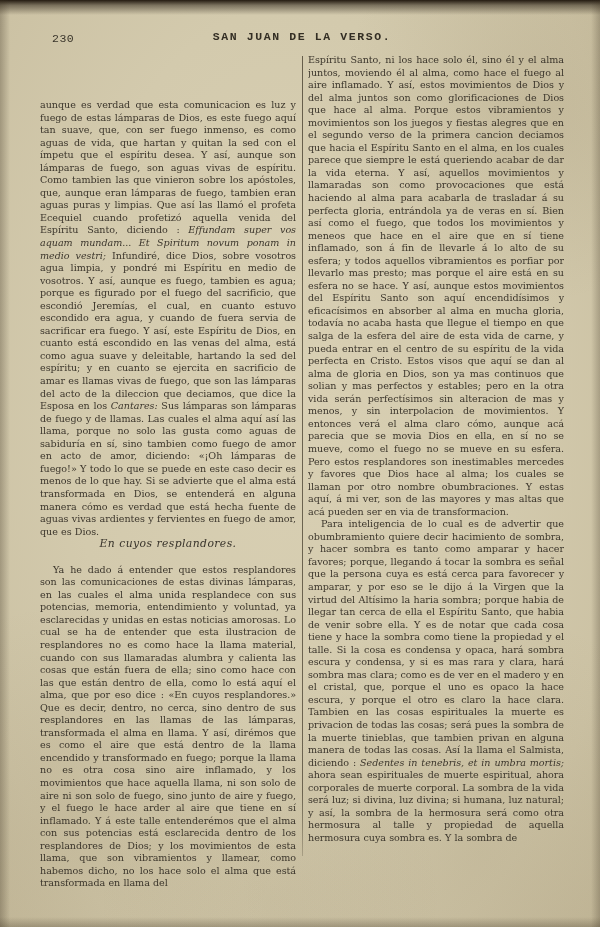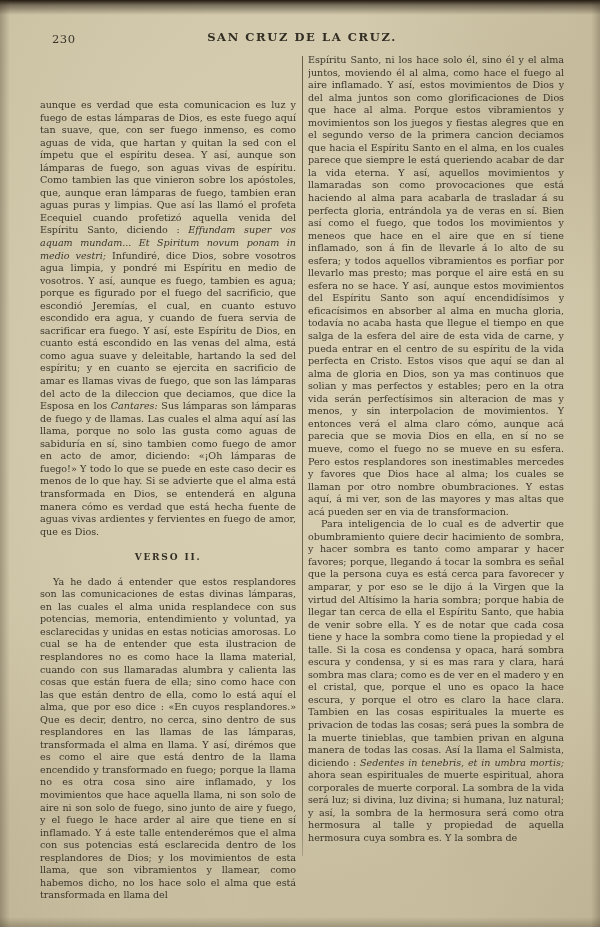--- a/index.html
+++ b/index.html
@@ -31,20 +31,21 @@
     background:
       radial-gradient(circle at 12% 88%, rgba(120,104,70,.10), rgba(120,104,70,0) 22%),
       radial-gradient(circle at 88% 12%, rgba(120,104,70,.12), rgba(120,104,70,0) 20%),
       radial-gradient(circle at 80% 92%, rgba(120,104,70,.10), rgba(120,104,70,0) 25%),
       radial-gradient(circle at 45% 97%, rgba(120,104,70,.08), rgba(120,104,70,0) 18%);
   }
 
   .running-head {
     position: absolute; top: 30px; left: 40px; width: 524px; height: 16px;
     z-index: 2;
+    font-family: Liberation Mono, monospace;
   }
   .page-num {
     position: absolute; left: 12px; top: 2px;
     font-size: 11.5px; letter-spacing: .5px; color: #39342a;
   }
   .running-title {
     display: block; text-align: center;
     font-size: 11.5px; font-weight: bold; letter-spacing: 1.6px;
     color: #332e24;
   }
@@ -95,27 +96,27 @@
 
 <div class="page">
   <div class="mottle"></div>
   <div class="edge edge-top"></div>
   <div class="edge edge-bottom"></div>
   <div class="edge edge-left"></div>
   <div class="edge edge-right"></div>
 
   <div class="running-head">
     <span class="page-num">230</span>
-    <span class="running-title">SAN CRUZ DE LA CRUZ.</span>
+    <span class="running-title">SAN JUAN DE LA VERSO.</span>
   </div>
 
   <div class="text-block">
     <div class="col col-left">
       <p class="para"><span>aunque es verdad que esta comunicacion es luz y fuego de estas lámparas de Dios, es este fuego aquí tan suave, que, con ser fuego inmenso, es como aguas de vida, que hartan y quitan la sed con el ímpetu que el espíritu desea. Y así, aunque son lámparas de fuego, son aguas vivas de espíritu. Como tambien las que vinieron sobre los apóstoles, que, aunque eran lámparas de fuego, tambien eran aguas puras y limpias. Que así las llamó el profeta Ecequiel cuando profetizó aquella venida del Espíritu Santo, diciendo : </span><i>Effundam super vos aquam mundam... Et Spiritum novum ponam in medio vestri;</i><span> Infundiré, dice Dios, sobre vosotros agua limpia, y pondré mi Espíritu en medio de vosotros. Y así, aunque es fuego, tambien es agua; porque es figurado por el fuego del sacrificio, que escondió Jeremías, el cual, en cuanto estuvo escondido era agua, y cuando de fuera servia de sacrificar era fuego. Y así, este Espíritu de Dios, en cuanto está escondido en las venas del alma, está como agua suave y deleitable, hartando la sed del espíritu; y en cuanto se ejercita en sacrificio de amar es llamas vivas de fuego, que son las lámparas del acto de la dileccion que deciamos, que dice la Esposa en los </span><i>Cantares:</i><span> Sus lámparas son lámparas de fuego y de llamas. Las cuales el alma aquí así las llama, porque no solo las gusta como aguas de sabiduría en sí, sino tambien como fuego de amor en acto de amor, diciendo: «¡Oh lámparas de fuego!» Y todo lo que se puede en este caso decir es menos de lo que hay. Si se advierte que el alma está transformada en Dios, se entenderá en alguna manera cómo es verdad que está hecha fuente de aguas vivas ardientes y fervientes en fuego de amor, que es Dios.</span></p>
-      <div class="verse-heading">VERSO II.</div>
+      <div class="verse-subheading">En cuyos resplandores.</div>
       <p class="para indent"><span>Ya he dado á entender que estos resplandores son las comunicaciones de estas divinas lámparas, en las cuales el alma unida resplandece con sus potencias, memoria, entendimiento y voluntad, ya esclarecidas y unidas en estas noticias amorosas. Lo cual se ha de entender que esta ilustracion de resplandores no es como hace la llama material, cuando con sus llamaradas alumbra y calienta las cosas que están fuera de ella; sino como hace con las que están dentro de ella, como lo está aquí el alma, que por eso dice : «En cuyos resplandores.» Que es decir, dentro, no cerca, sino dentro de sus resplandores en las llamas de las lámparas, transformada el alma en llama. Y así, dirémos que es como el aire que está dentro de la llama encendido y transformado en fuego; porque la llama no es otra cosa sino aire inflamado, y los movimientos que hace aquella llama, ni son solo de aire ni son solo de fuego, sino junto de aire y fuego, y el fuego le hace arder al aire que tiene en sí inflamado. Y á este talle entenderémos que el alma con sus potencias está esclarecida dentro de los resplandores de Dios; y los movimientos de esta llama, que son vibramientos y llamear, como habemos dicho, no los hace solo el alma que está transformada en llama del</span></p>
     </div>
 
     <div class="col-divider"></div>
 
     <div class="col col-right">
       <p class="para"><span>Espíritu Santo, ni los hace solo él, sino él y el alma juntos, moviendo él al alma, como hace el fuego al aire inflamado. Y así, estos movimientos de Dios y del alma juntos son como glorificaciones de Dios que hace al alma. Porque estos vibramientos y movimientos son los juegos y fiestas alegres que en el segundo verso de la primera cancion deciamos que hacia el Espíritu Santo en el alma, en los cuales parece que siempre le está queriendo acabar de dar la vida eterna. Y así, aquellos movimientos y llamaradas son como provocaciones que está haciendo al alma para acabarla de trasladar á su perfecta gloria, entrándola ya de veras en sí. Bien así como el fuego, que todos los movimientos y meneos que hace en el aire que en sí tiene inflamado, son á fin de llevarle á lo alto de su esfera; y todos aquellos vibramientos es porfiar por llevarlo mas presto; mas porque el aire está en su esfera no se hace. Y así, aunque estos movimientos del Espíritu Santo son aquí encendidísimos y eficacísimos en absorber al alma en mucha gloria, todavía no acaba hasta que llegue el tiempo en que salga de la esfera del aire de esta vida de carne, y pueda entrar en el centro de su espíritu de la vida perfecta en Cristo. Estos visos que aquí se dan al alma de gloria en Dios, son ya mas continuos que solian y mas perfectos y estables; pero en la otra vida serán perfectísimos sin alteracion de mas y menos, y sin interpolacion de movimientos. Y entonces verá el alma claro cómo, aunque acá parecia que se movia Dios en ella, en sí no se mueve, como el fuego no se mueve en su esfera. Pero estos resplandores son inestimables mercedes y favores que Dios hace al alma; los cuales se llaman por otro nombre obumbraciones. Y estas aquí, á mi ver, son de las mayores y mas altas que acá pueden ser en via de transformacion.</span></p>
       <p class="para indent"><span>Para inteligencia de lo cual es de advertir que obumbramiento quiere decir hacimiento de sombra, y hacer sombra es tanto como amparar y hacer favores; porque, llegando á tocar la sombra es señal que la persona cuya es está cerca para favorecer y amparar, y por eso se le dijo á la Virgen que la virtud del Altísimo la haria sombra; porque habia de llegar tan cerca de ella el Espíritu Santo, que habia de venir sobre ella. Y es de notar que cada cosa tiene y hace la sombra como tiene la propiedad y el talle. Si la cosa es condensa y opaca, hará sombra escura y condensa, y si es mas rara y clara, hará sombra mas clara; como es de ver en el madero y en el cristal, que, porque el uno es opaco la hace escura, y porque el otro es claro la hace clara. Tambien en las cosas espirituales la muerte es privacion de todas las cosas; será pues la sombra de la muerte tinieblas, que tambien privan en alguna manera de todas las cosas. Así la llama el Salmista, diciendo : </span><i>Sedentes in tenebris, et in umbra mortis;</i><span> ahora sean espirituales de muerte espiritual, ahora corporales de muerte corporal. La sombra de la vida será luz; si divina, luz divina; si humana, luz natural; y así, la sombra de la hermosura será como otra hermosura al talle y propiedad de aquella hermosura cuya sombra es. Y la sombra de</span></p>
     </div>
   </div>

